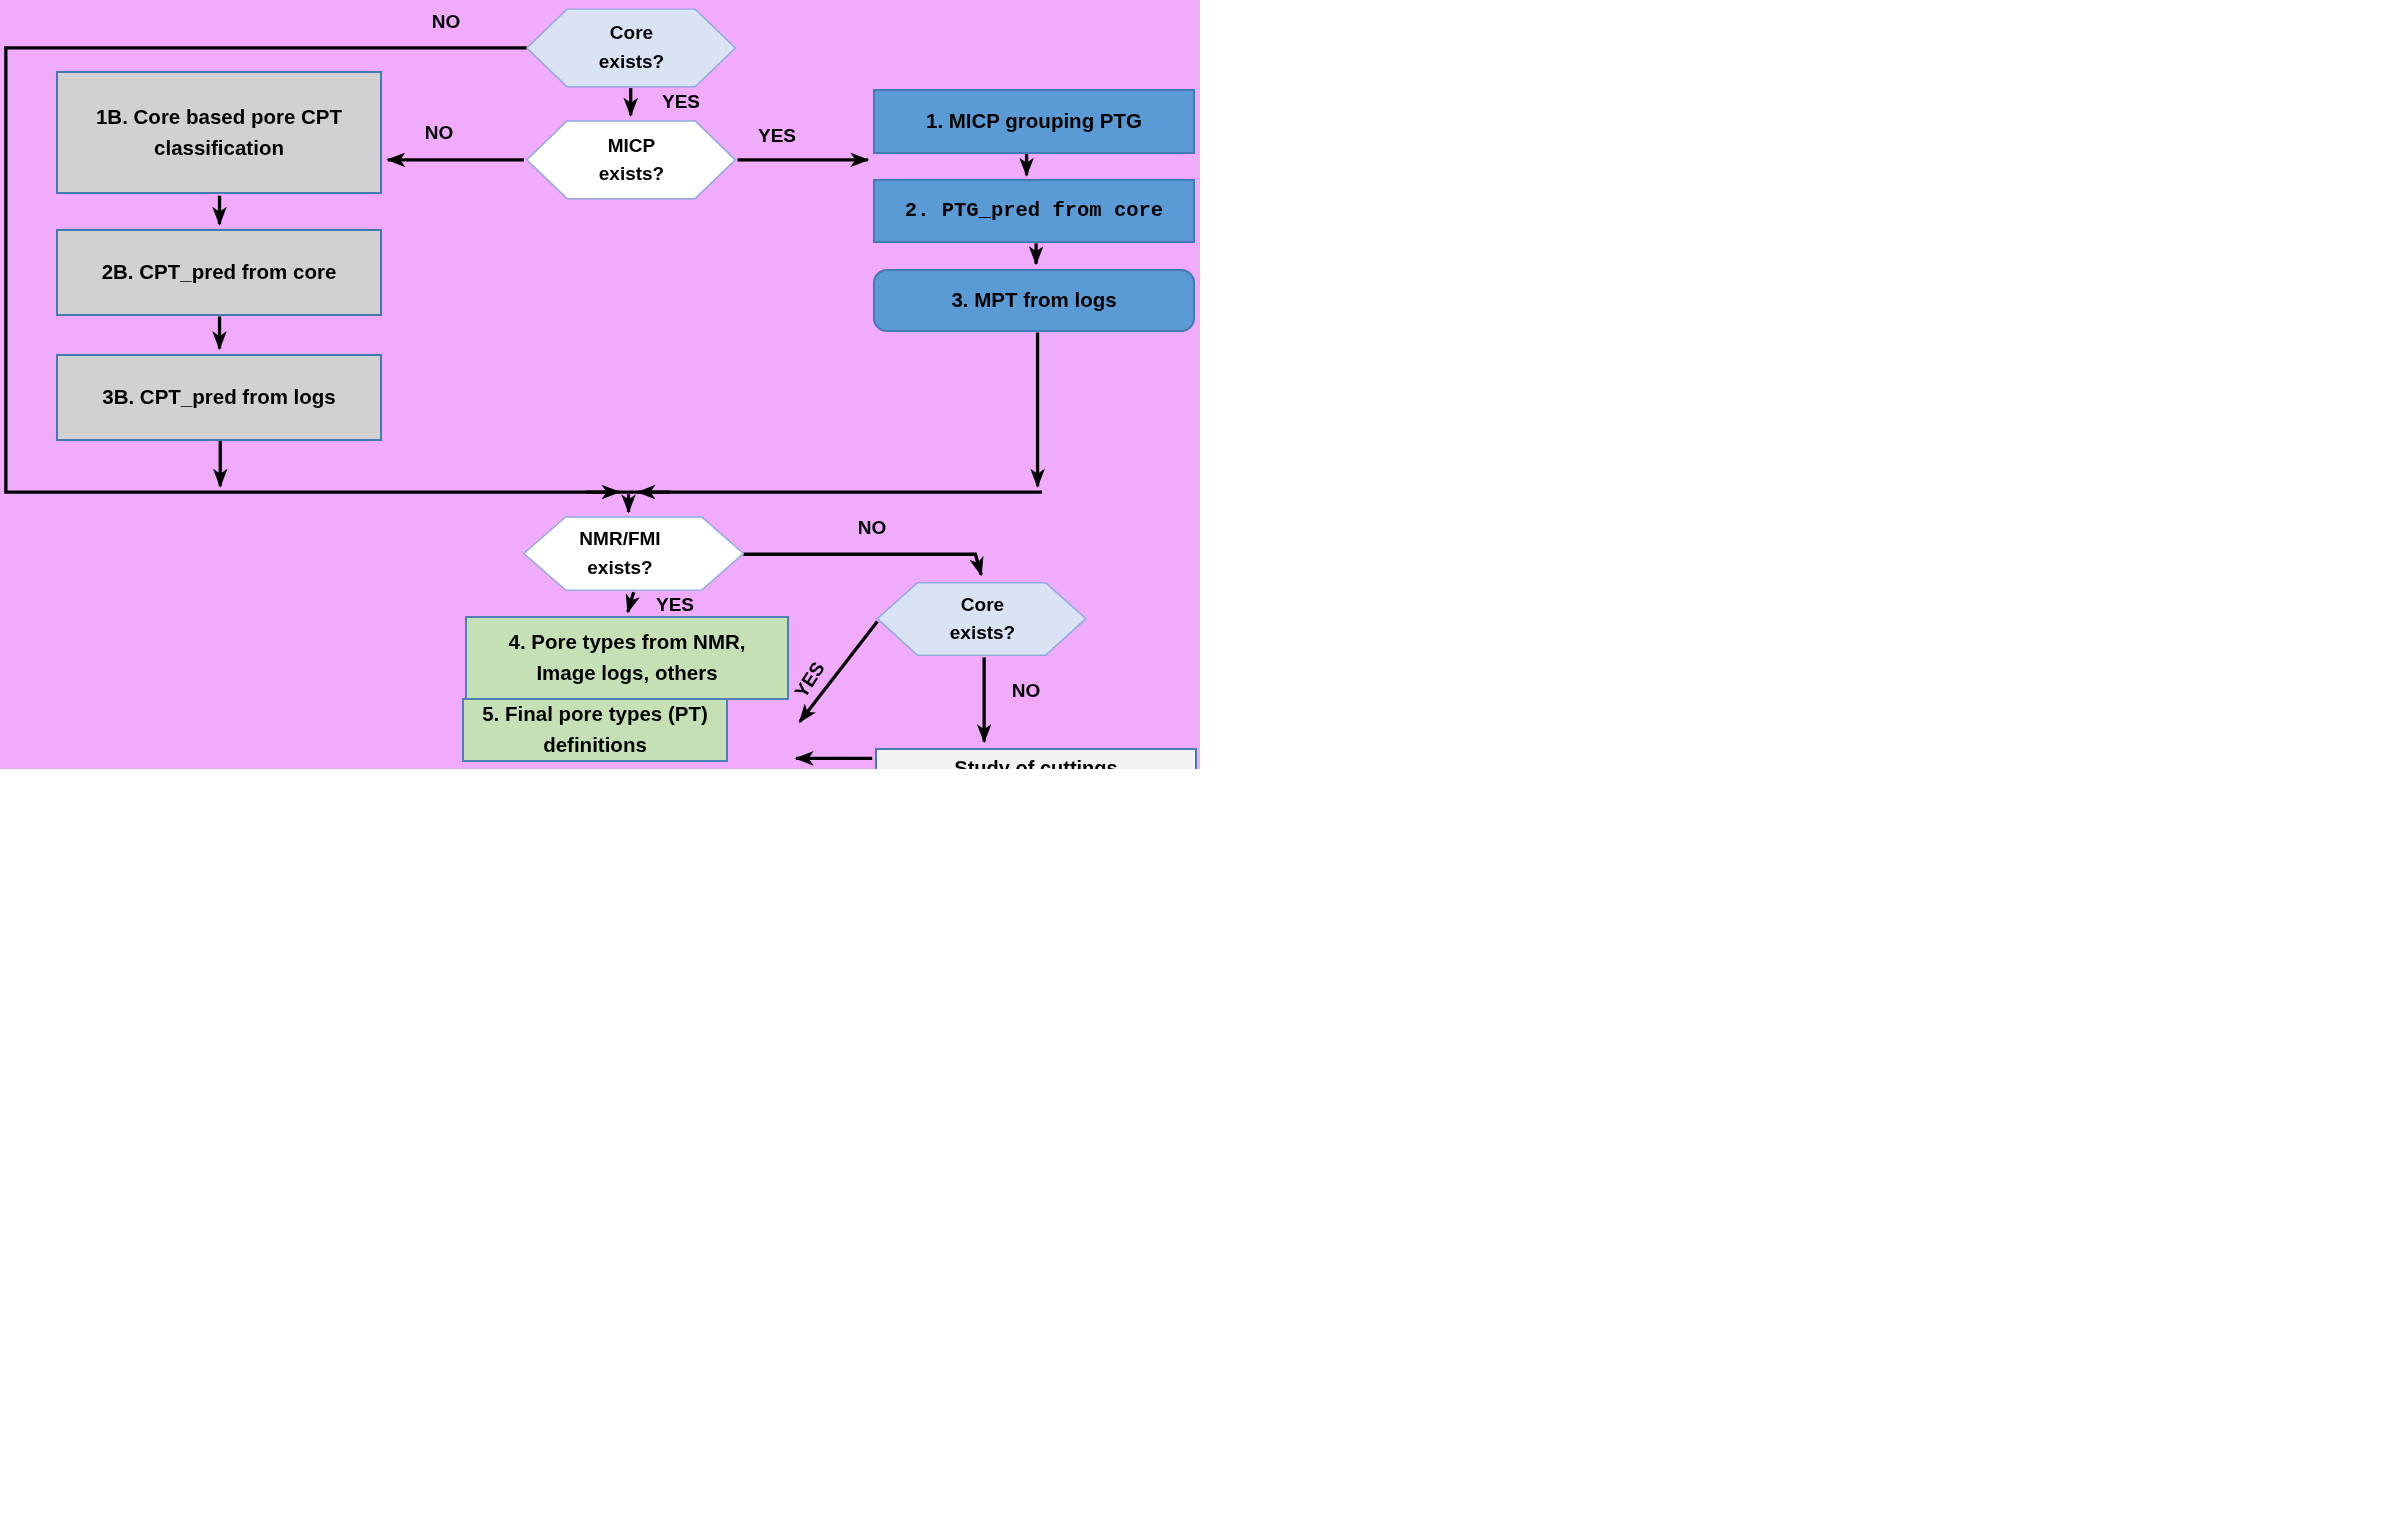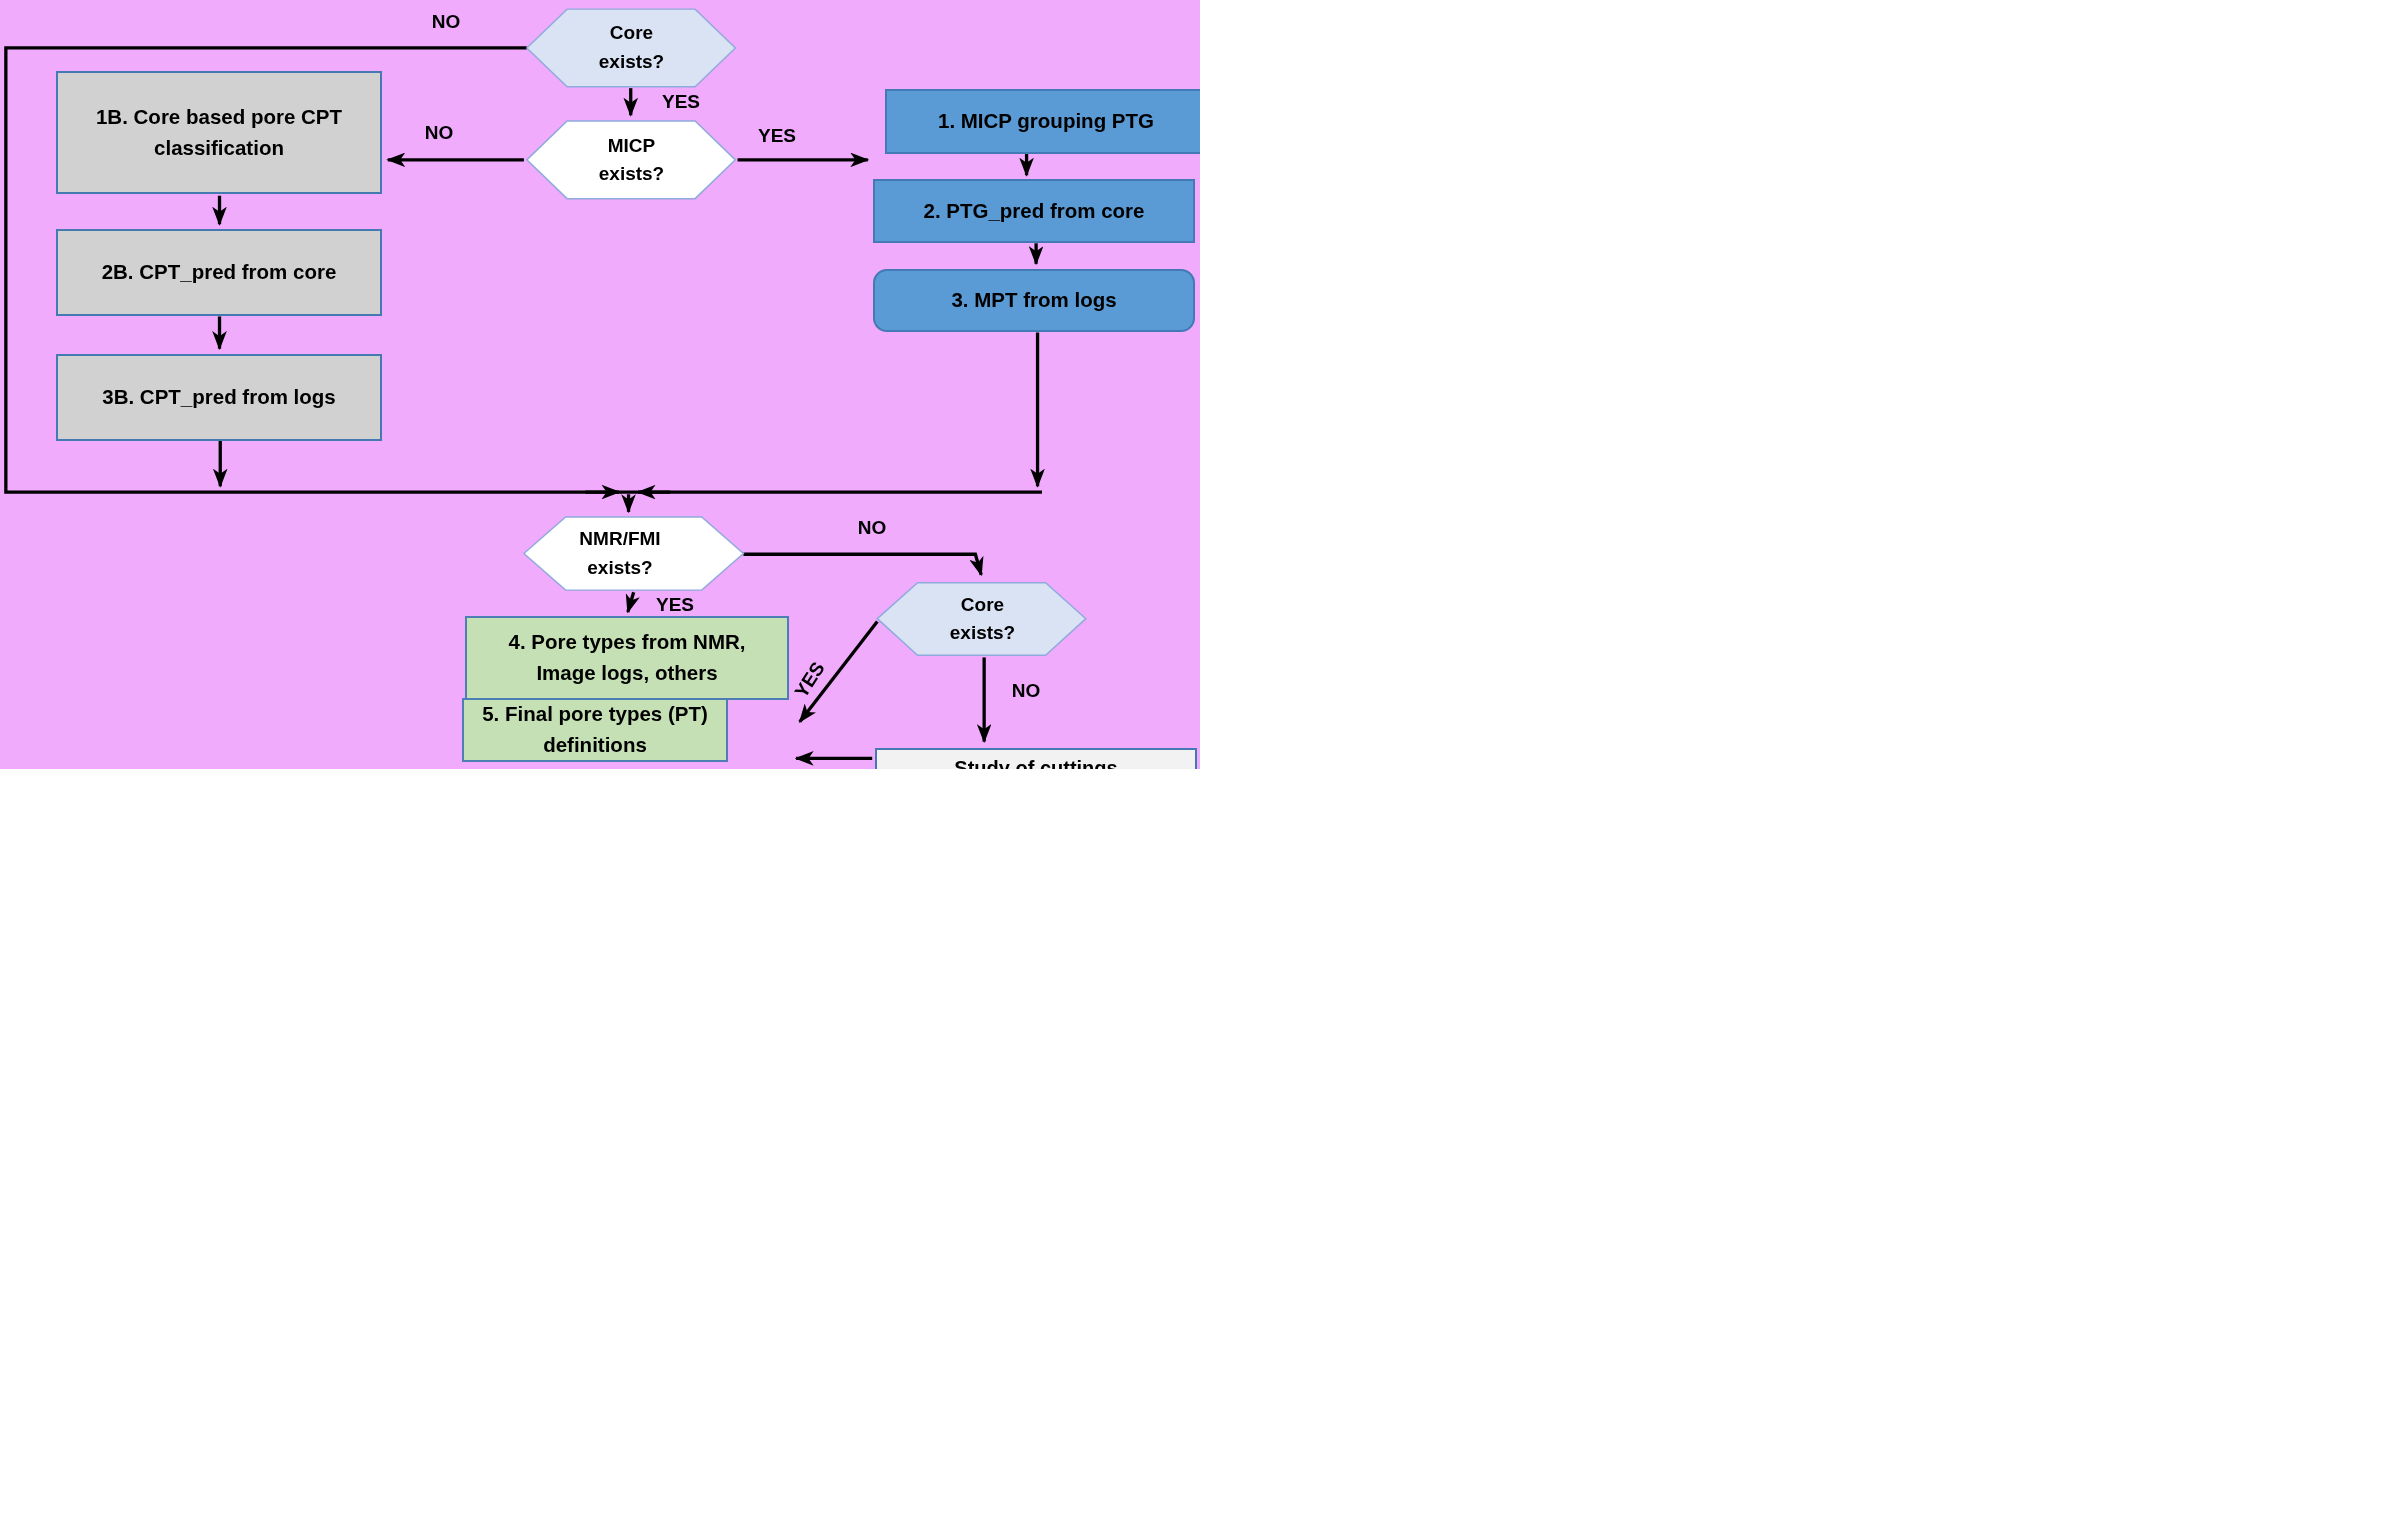--- a/index.html
+++ b/index.html
@@ -111,24 +111,24 @@
   <div class="node gray" style="left:56px;top:71px;width:326px;height:123px;">
     <span>1B. Core based pore CPT classification</span>
   </div>
   <div class="node gray" style="left:56px;top:229px;width:326px;height:87px;">
     <span>2B. CPT_pred from core</span>
   </div>
   <div class="node gray" style="left:56px;top:354px;width:326px;height:87px;">
     <span>3B. CPT_pred from logs</span>
   </div>
 
-  <div class="node blue" style="left:873px;top:89px;width:322px;height:65px;margin-left:12px;">
+  <div class="node blue" style="left:873px;top:89px;width:322px;height:65px;">
     <span>1. MICP grouping PTG</span>
   </div>
-  <div class="node blue" style="left:873px;top:179px;width:322px;height:64px;">
+  <div class="node blue" style="left:873px;top:179px;width:322px;height:64px;font-family:Liberation Mono, monospace;">
     <span>2. PTG_pred from core</span>
   </div>
   <div class="node blue" style="left:873px;top:269px;width:322px;height:63px;border-radius:14px;">
     <span>3. MPT from logs</span>
   </div>
 
   <div class="node green" style="left:465px;top:616px;width:324px;height:84px;font-size:20.5px;">
     <span>4. Pore types from NMR, Image logs, others</span>
   </div>
   <div class="node green" style="left:462px;top:698px;width:266px;height:64px;font-size:20.5px;text-align:center;">

